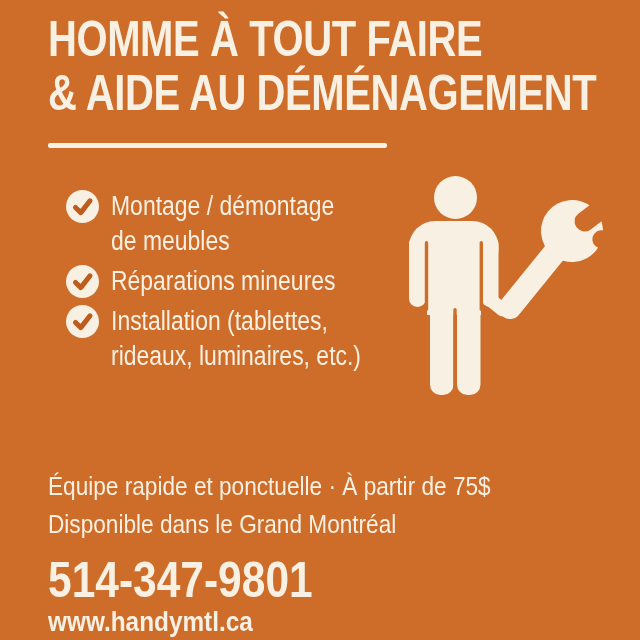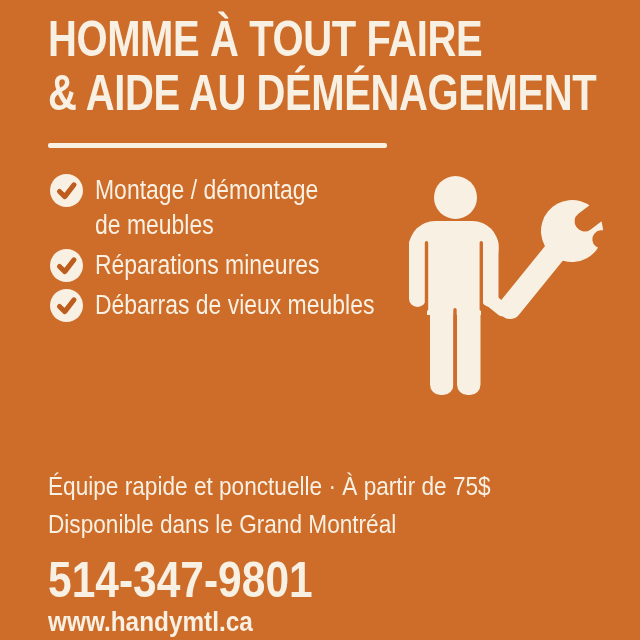--- a/index.html
+++ b/index.html
@@ -25,21 +25,21 @@
     transform:scaleX(0.80);transform-origin:0 0;
     white-space:nowrap;
   }
   .headline span{display:block;}
   .divider{
     position:absolute;left:48px;top:143px;width:339px;height:5px;
     background:var(--cream);border-radius:2px;
   }
   
   .services{
-    position:absolute;left:50px;top:173px;margin:0;padding:0;list-style:none;
+    position:absolute;left:50px;top:173px;margin:16px;padding:0;list-style:none;
   }
   .service-item{
     display:flex;align-items:flex-start;gap:12px;margin:0 0 5px 0;
   }
   .check{flex:0 0 33px;width:33px;height:33px;margin-top:1px;}
   .check svg{display:block;}
   .service-label{
     font-size:27px;line-height:35px;font-weight:500;
     white-space:pre-line;
     transform:scaleX(0.85);transform-origin:0 0;
@@ -98,31 +98,32 @@
     <li class="service-item">
       <span class="check">
         <svg width="33" height="33" viewBox="0 0 33 33">
           <circle cx="16.5" cy="16.5" r="16.5" class="fill-cream"></circle>
           <path d="M9.5 17.5 L14.8 22.6 L24 10.8" fill="none" stroke="#bd5c1d" stroke-width="5" stroke-linecap="round" stroke-linejoin="round"></path>
         </svg>
       </span>
       <span class="service-label">Réparations mineures</span>
     </li>
 
-
-
     <li class="service-item">
       <span class="check">
         <svg width="33" height="33" viewBox="0 0 33 33">
           <circle cx="16.5" cy="16.5" r="16.5" class="fill-cream"></circle>
           <path d="M9.5 17.5 L14.8 22.6 L24 10.8" fill="none" stroke="#bd5c1d" stroke-width="5" stroke-linecap="round" stroke-linejoin="round"></path>
         </svg>
       </span>
-      <span class="service-label">Débarras de vieux meubles</span>
+      <span class="service-label">Installation (tablettes,
+rideaux, luminaires, etc.)</span>
     </li>
+
+
   </ul>
 
   <p class="tagline">Équipe rapide et ponctuelle · À partir de 75$</p>
   <p class="availability">Disponible dans le Grand Montréal</p>
 
   <div class="phone">514-347-9801</div>
   <div class="website">www.handymtl.ca</div>
 
   <svg class="illustration" width="245" height="245" viewBox="0 0 245 245">
 

